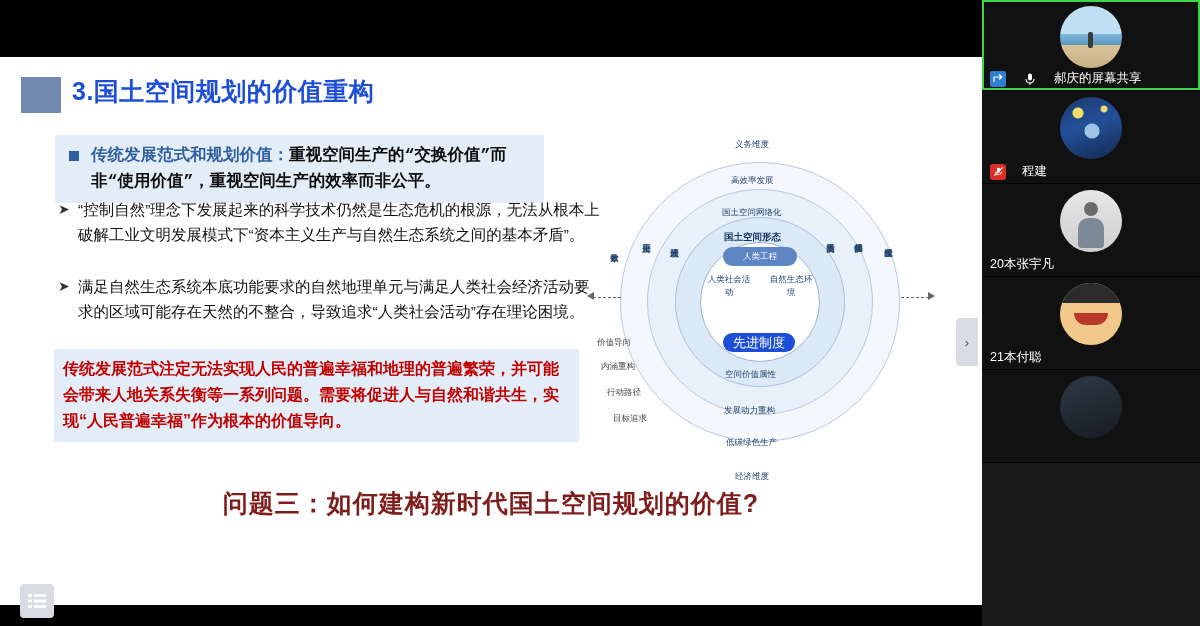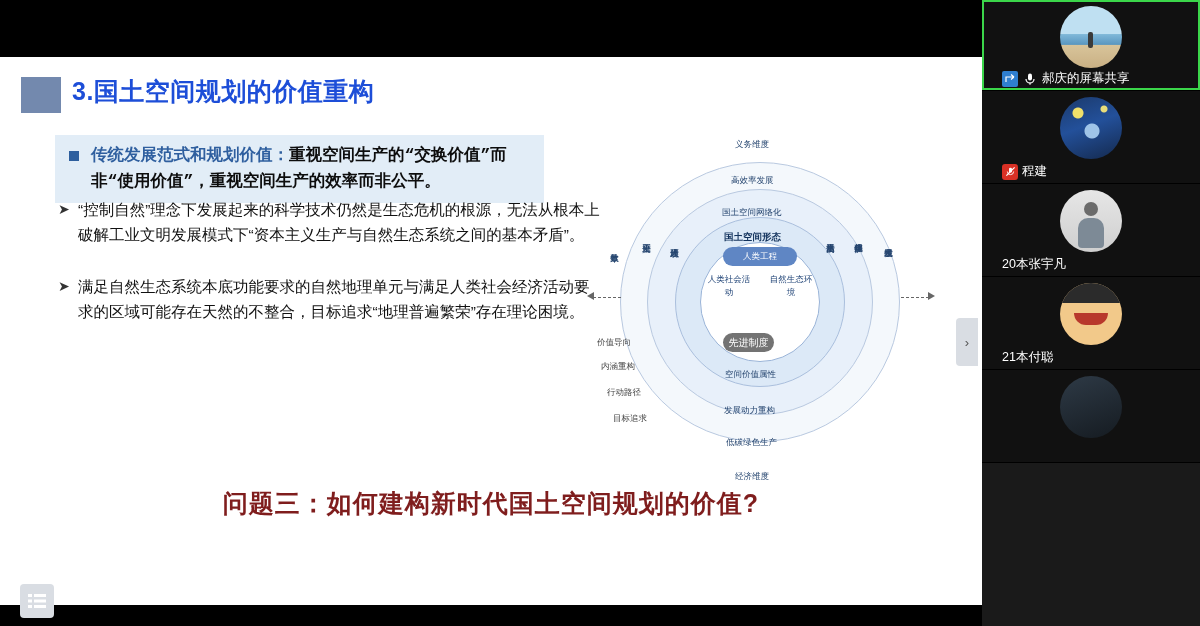--- a/index.html
+++ b/index.html
@@ -168,25 +168,25 @@
     background: #5f86c4;
     border-radius: 10px;
     color: #fff;
     font-size: 8.5px;
     text-align: center;
     line-height: 19px;
   }
   .core-b {
     position: absolute;
     left: 138px; top: 196px;
-    width: 51px; height: 19px;
-    background: #737373;
+    width: 72px; height: 19px;
+    background: #1d4ed8;
     border-radius: 10px;
     color: #fff;
-    font-size: 10px;
+    font-size: 13px;
     text-align: center;
     line-height: 19px;
   }
   .core-mid {
     position: absolute;
     left: 120px; top: 136px;
     width: 110px;
     font-size: 8.5px;
     color: #1c4074;
     text-align: center;
@@ -290,22 +290,22 @@
     border-radius: 50%;
     overflow: hidden;
   }
   .tile.t0 { height: 90px; }
   .name-row {
     position: absolute;
     left: 0; bottom: 3px;
     width: 218px;
     display: flex;
     align-items: center;
-    gap: 4px;
-    padding-left: 20px;
+    gap: 16px;
+    padding-left: 8px;
     box-sizing: border-box;
   }
   .name-txt {
     color: #fff;
     font-size: 12.5px;
     white-space: nowrap;
     overflow: hidden;
     text-overflow: ellipsis;
   }
   .mic-icon {
@@ -438,23 +438,24 @@
           </div>
         </div>
 
         <div class="arrow-item" id="arrow1">
           <span class="arrow">➤</span>
           <span class="txt">“控制自然”理念下发展起来的科学技术仍然是生态危机的根源，无法从根本上破解工业文明发展模式下“资本主义生产与自然生态系统之间的基本矛盾”。</span>
         </div>
 
         <div class="arrow-item" id="arrow2">
           <span class="arrow">➤</span>
-          <span class="txt">满足自然生态系统本底功能要求的自然地理单元与满足人类社会经济活动要求的区域可能存在天然的不整合，目标追求“地理普遍繁荣”存在理论困境。</span>
-        </div>
-
+          <span class="txt">满足自然生态系统本底功能要求的自然地理单元与满足人类社会经济活动要求的区域可能存在天然的不整合，导致追求“人类社会活动”存在理论困境。</span>
+        </div>
+
+        <div class="red-box">传统发展范式注定无法实现人民的普遍幸福和地理的普遍繁荣，并可能会带来人地关系失衡等一系列问题。需要将促进人与自然和谐共生，实现“人民普遍幸福”作为根本的价值导向。</div>
 
         <div class="question-line">问题三：如何建构新时代国土空间规划的价值?</div>
 
         <div id="diagram">
           <div class="ring ring1"></div>
           <div class="ring ring2"></div>
           <div class="ring ring3"></div>
           <div class="ring ring4"></div>
 
           <div class="dlabel" style="left:150px; top:2px;">义务维度</div>

